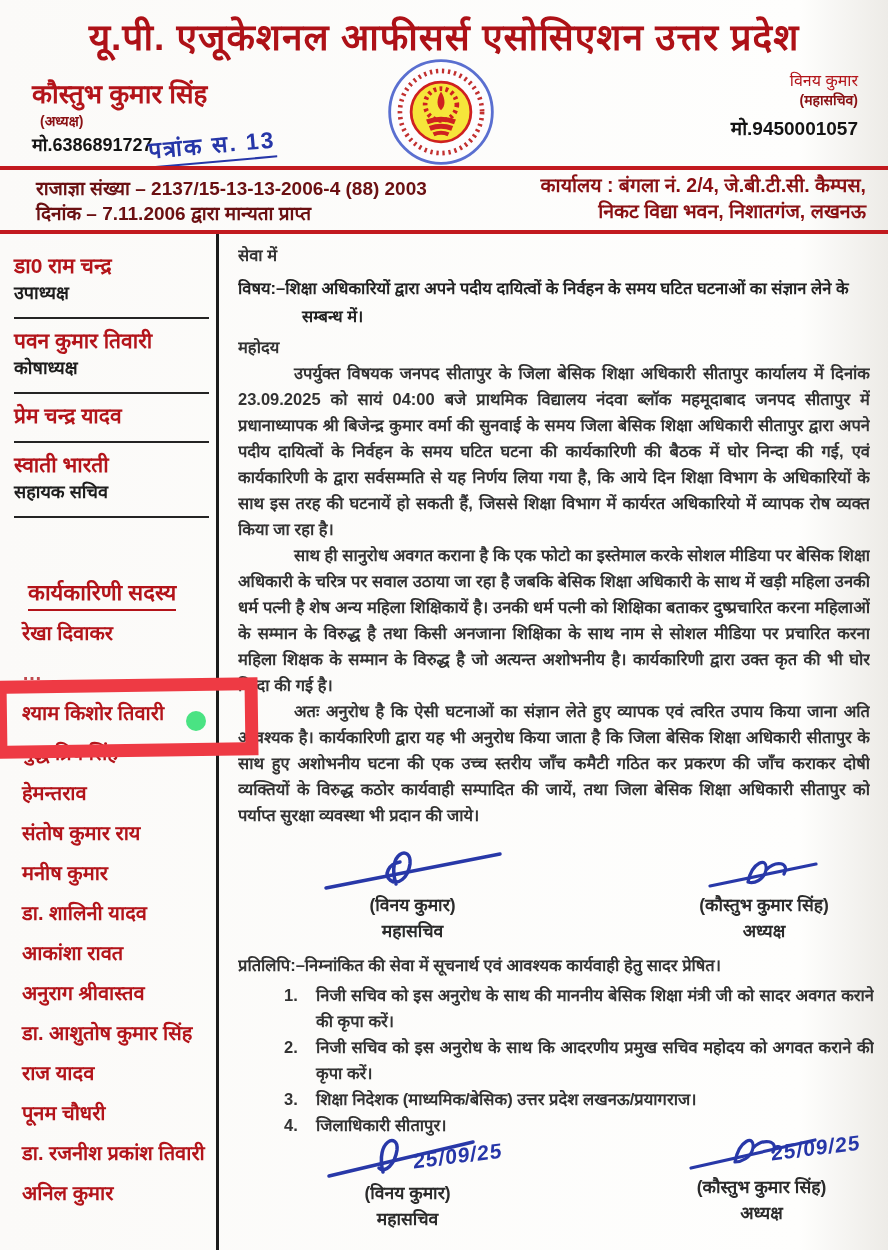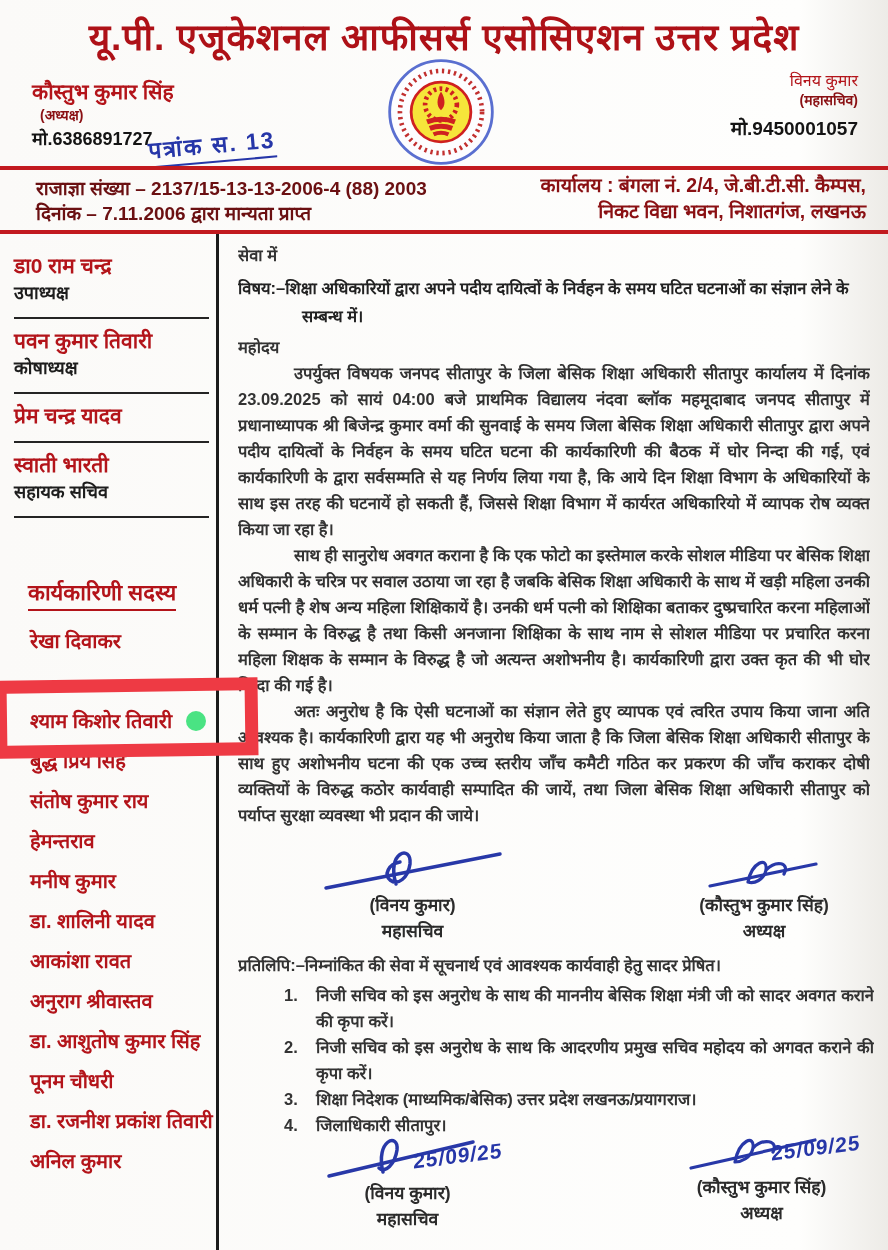--- a/index.html
+++ b/index.html
@@ -10,21 +10,21 @@
     overflow:hidden; color:#2e2e2e;
   }
   .page *{box-sizing:border-box;}
 
   
   .title{
     position:absolute; left:0; top:10px; width:100%; text-align:center;
     font-size:37px; font-weight:bold; color:#ae1117; letter-spacing:1px;
   }
   .head-left{position:absolute; left:32px; top:80px; line-height:1.15;}
-  .head-left .nm{font-size:21px; font-weight:bold; color:#b3141a;}
+  .head-left .nm{font-size:26px; font-weight:bold; color:#b3141a;}
   .head-left .rl{font-size:14px; font-weight:bold; color:#8a1013; margin-top:3px;margin-left:8px;}
   .head-left .ph{font-size:18px; font-weight:bold; color:#141414; margin-top:6px;}
   .head-right{position:absolute; right:30px; top:72px; text-align:right; line-height:1.15;}
   .head-right .nm{font-size:16px; font-weight:normal; color:#b3141a;}
   .head-right .rl{font-size:14px; font-weight:bold; color:#8a1013; margin-top:2px;}
   .head-right .ph{font-size:19px; font-weight:bold; color:#141414; margin-top:10px;}
   .seal{position:absolute; left:385px; top:56px;}
   .hand-note{
     position:absolute; left:148px; top:128px; font-size:23px; font-weight:bold;
     color:#2636a8; transform:rotate(-5deg); letter-spacing:2px;
@@ -40,21 +40,21 @@
   
   .vline{position:absolute; left:216px; top:234px; width:3px; height:1016px; background:#1b1b1b;}
   .officers{position:absolute; left:14px; top:244px; width:195px;}
   .officer{padding:9px 0 12px; border-bottom:2.5px solid #242424;}
   .officer .nm{font-size:21px; font-weight:bold; color:#b3141a; line-height:26px;}
   .officer .rl{font-size:18px; font-weight:bold; color:#1d1d1d; line-height:24px; margin-top:2px;}
   .members-heading{
     position:absolute; left:28px; top:576px; font-size:22px; font-weight:bold; color:#b3141a;
     border-bottom:2.5px solid #b3141a; padding-bottom:3px;
   }
-  .members{position:absolute; left:22px; top:616px; width:196px; margin:8px; padding:0; list-style:none;}
+  .members{position:absolute; left:22px; top:616px; width:196px; margin:0; padding:0; list-style:none;}
   .members li{height:40px; font-size:20px; font-weight:bold; color:#b3141a; line-height:34px; white-space:nowrap;}
   .members li.obscured{overflow:hidden; height:26px; margin-bottom:14px; color:#c0494e;}
 
   .highlight-box{
     position:absolute; left:-6px; top:679px; width:264px; height:78px;
     border:13px solid #ee3a44; transform:rotate(-0.8deg); z-index:5;
   }
   .green-dot{
     position:absolute; left:186px; top:711px; width:20px; height:20px;
     border-radius:50%; background:#4ae383; z-index:6;
@@ -158,27 +158,28 @@
     </div>
   </div>
 
   <div class="members-heading">कार्यकारिणी सदस्य</div>
 
   <ul class="members">
     <li>रेखा दिवाकर</li>
     <li class="obscured">…</li>
     <li>श्याम किशोर तिवारी</li>
     <li>बुद्ध प्रिय सिंह</li>
+    <li>हेमन्तराव</li>
     <li>संतोष कुमार राय</li>
-    <li>हेमन्तराव</li>
     <li>मनीष कुमार</li>
     <li>डा. शालिनी यादव</li>
     <li>आकांशा रावत</li>
     <li>अनुराग श्रीवास्तव</li>
     <li>डा. आशुतोष कुमार सिंह</li>
+    <li>राज यादव</li>
     <li>पूनम चौधरी</li>
     <li>डा. रजनीश प्रकांश तिवारी</li>
     <li>अनिल कुमार</li>
   </ul>
 
   <div class="highlight-box"></div>
   <div class="green-dot"></div>
 
   <div class="letter-top">
     <p class="salutation">सेवा में</p>

